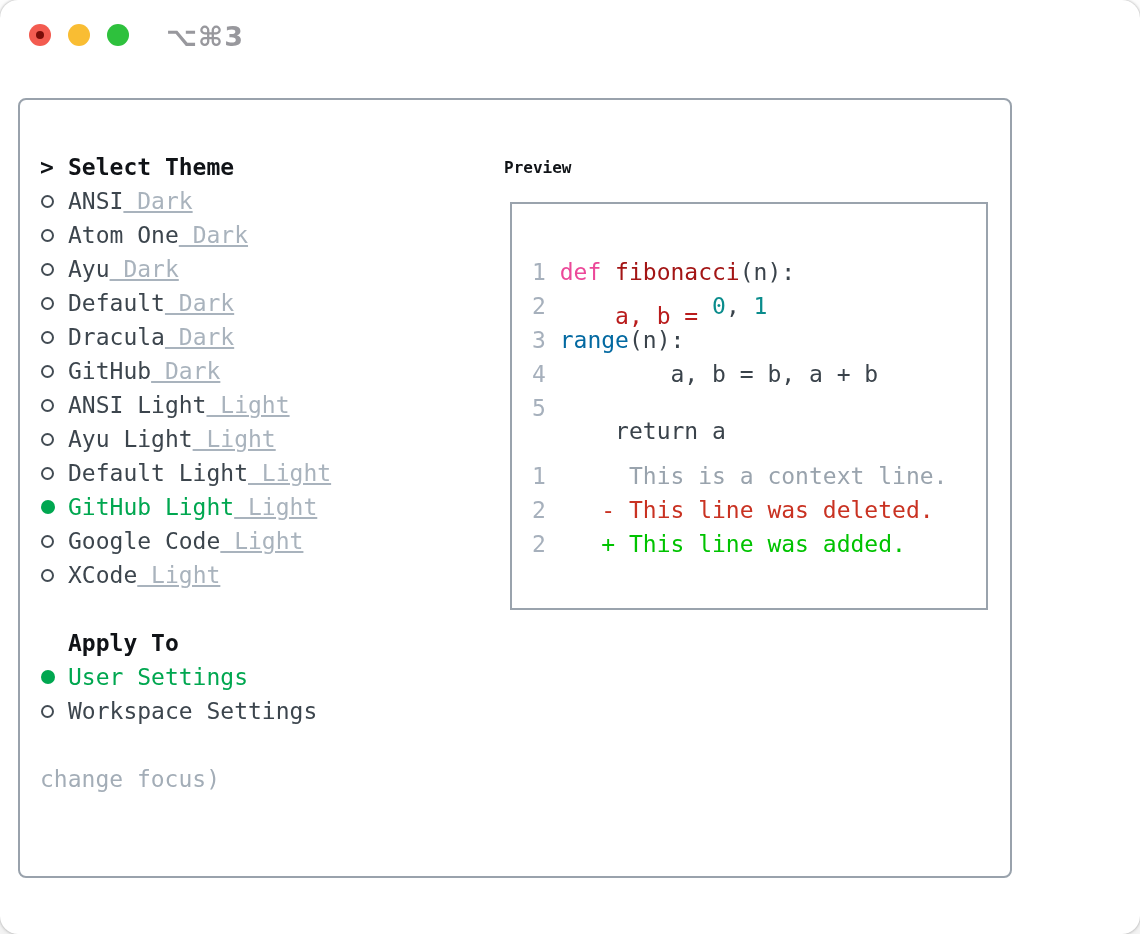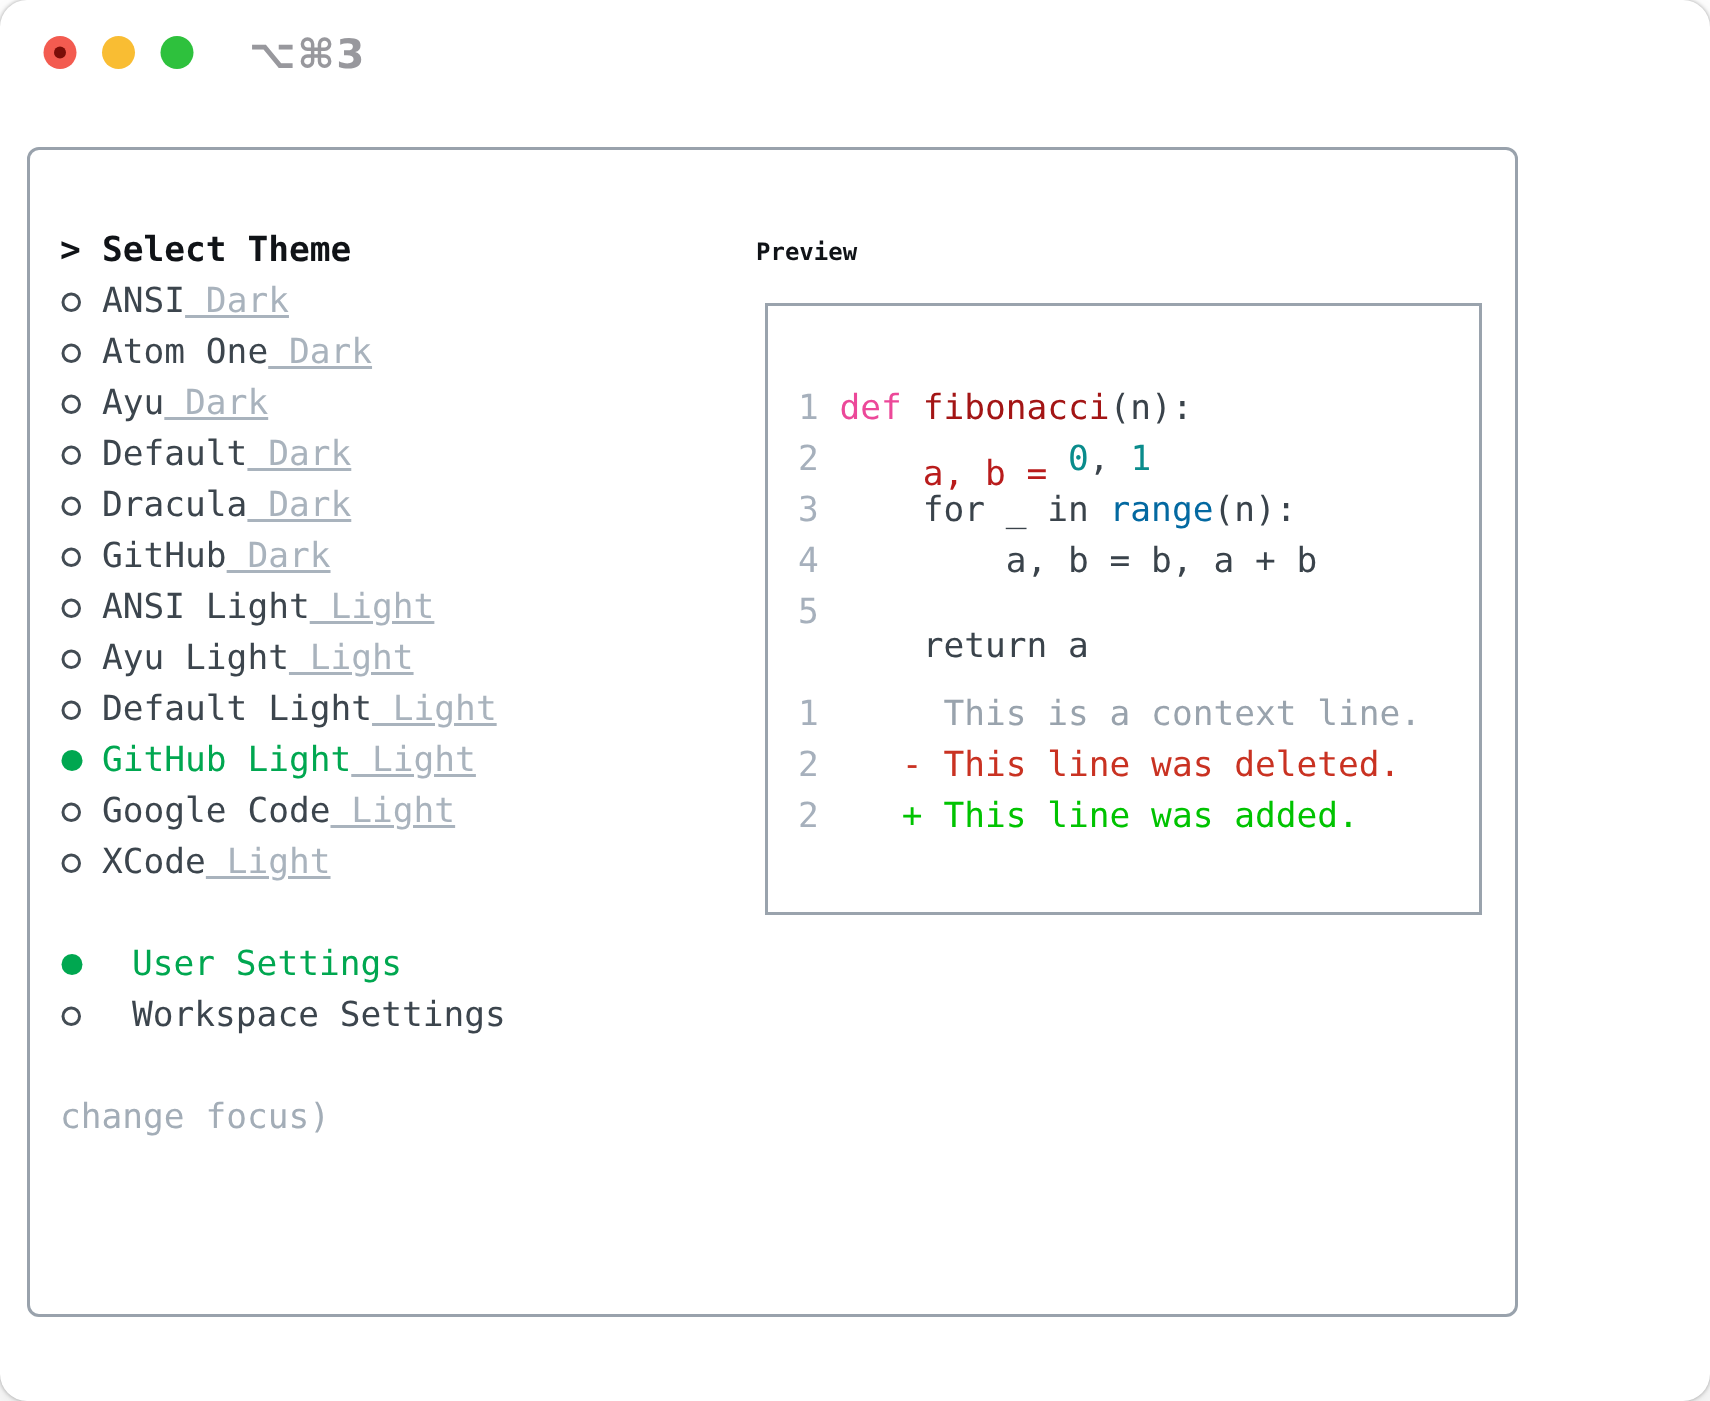--- a/index.html
+++ b/index.html
@@ -38,21 +38,21 @@
   .row { height:34px; display:flex; align-items:center; white-space:pre; }
   .spacer { height:34px; }
   .bullet { width:28px; display:flex; align-items:center; }
   .ring { width:13px; height:13px; border-radius:50%; border:2px solid #434c54; margin-left:1px; }
   .ring.filled { border:none; background:#00a750; width:14px; height:14px; }
   .chev { font-weight:bold; color:#101317; }
   .hdr { font-weight:bold; color:#101317; }
   .t-name { color:#3c454d; }
   .t-variant { color:#a9b3bd;text-decoration:underline; }
   .row.selected .t-name { color:#00a750; }
-  .opt-label { color:#3c454d;margin-left:20px; }
+  .opt-label { color:#3c454d; }
   .row.selected .opt-label { color:#00a750; }
   .help { color:#a3adb7; }
 
   
   .preview-title {
     position:absolute; left:484px; top:50px; height:34px;
     display:flex; align-items:center;
     font-size:16px; font-weight:bold; color:#101317;
   }
   .preview-box {
@@ -93,37 +93,40 @@
           <div class="row"><span class="bullet"><span class="ring"></span></span><span class="t-name">ANSI Light</span><span class="t-variant"> Light</span></div>
           <div class="row"><span class="bullet"><span class="ring"></span></span><span class="t-name">Ayu Light</span><span class="t-variant"> Light</span></div>
           <div class="row"><span class="bullet"><span class="ring"></span></span><span class="t-name">Default Light</span><span class="t-variant"> Light</span></div>
           <div class="row selected"><span class="bullet"><span class="ring filled"></span></span><span class="t-name">GitHub Light</span><span class="t-variant"> Light</span></div>
           <div class="row"><span class="bullet"><span class="ring"></span></span><span class="t-name">Google Code</span><span class="t-variant"> Light</span></div>
           <div class="row"><span class="bullet"><span class="ring"></span></span><span class="t-name">XCode</span><span class="t-variant"> Light</span></div>
         </div>
 
       <div class="spacer"></div>
 
+      <div class="row">
+        <span class="bullet"></span><span class="hdr">Apply To</span>
+      </div>
 
       <div id="apply-list">
           <div class="row selected"><span class="bullet"><span class="ring filled"></span></span><span class="opt-label">User Settings</span></div>
           <div class="row"><span class="bullet"><span class="ring"></span></span><span class="opt-label">Workspace Settings</span></div>
         </div>
 
       <div class="spacer"></div>
 
       <div class="row help">change focus)</div>
     </div>
 
     <div class="preview-title">Preview</div>
 
     <div class="preview-box" id="preview-box">
         <div class="cl"><span style="color: rgb(166, 176, 188);">1 </span><span style="color: #ec4899;">def </span><span style="color: rgb(163, 21, 21);">fibonacci</span><span style="color: rgb(58, 67, 75);">(n):</span></div>
         <div class="cl"><span style="color: rgb(166, 176, 188);">2 </span><span style="color: #b91c1c; margin-top: 20px;">    a, b = </span><span style="color: rgb(10, 140, 140);">0</span><span style="color: rgb(58, 67, 75);">, </span><span style="color: rgb(10, 140, 140);">1</span></div>
-        <div class="cl"><span style="color: rgb(166, 176, 188);">3 </span><span style="color: rgb(58, 67, 75);">    for _ in </span><span style="color: #0369a1;">range</span><span style="color: rgb(58, 67, 75);">(n):</span></div>
+        <div class="cl"><span style="color: rgb(166, 176, 188);">3 </span><span style="color: #0369a1;">range</span><span style="color: rgb(58, 67, 75);">(n):</span></div>
         <div class="cl"><span style="color: rgb(166, 176, 188);">4 </span><span style="color: rgb(58, 67, 75);">        a, b = b, a + b</span></div>
         <div class="cl"><span style="color: rgb(166, 176, 188);">5 </span><span style="color: rgb(58, 67, 75); margin-top: 45px;">    return a</span></div>
         <div class="cl"></div>
         <div class="cl"><span style="color: rgb(166, 176, 188);">1 </span><span style="color: rgb(153, 163, 173);">     This is a context line.</span></div>
         <div class="cl"><span style="color: rgb(166, 176, 188);">2 </span><span style="color: rgb(201, 50, 34);">   - This line was deleted.</span></div>
         <div class="cl"><span style="color: rgb(166, 176, 188);">2 </span><span style="color: rgb(0, 195, 0);">   + This line was added.</span></div>
       </div>
 
   </div>
 </div>

